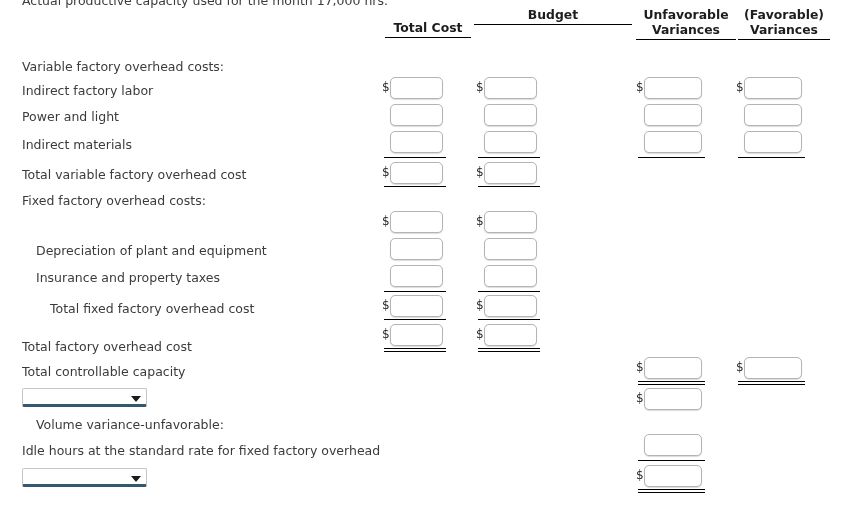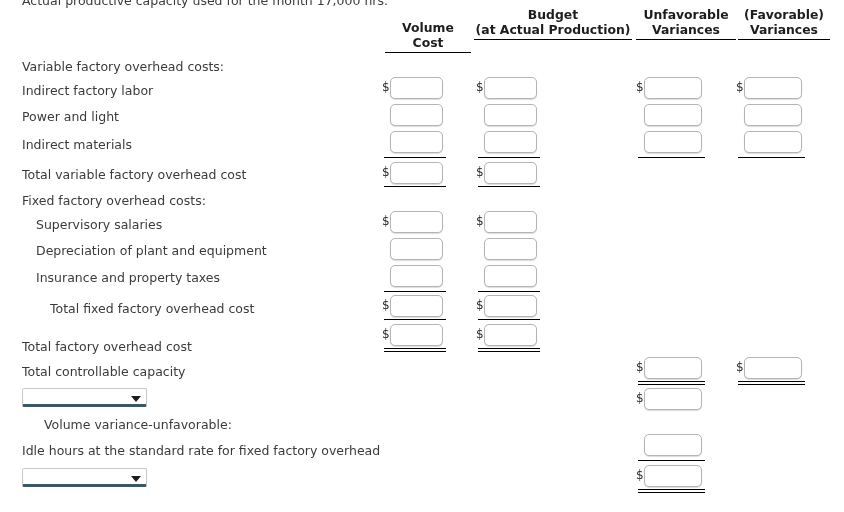--- a/index.html
+++ b/index.html
@@ -111,27 +111,26 @@
   }
 </style>
 </head>
 <body>
 
 <div class="sheet">
 
   <div class="txt intro">Actual productive capacity used for the month 17,000 hrs.</div>
 
   <div class="colhead" style="left:385px; top:20px; width:86px;">
-    <span>Volume Cost</span>
+    <span>Total Cost</span>
     <span class="rule"></span>
   </div>
 
   <div class="colhead" style="left:474px; top:7px; width:158px;">
     <span>Budget</span><br>
-    <span>(at Actual Production)</span>
     <span class="rule"></span>
   </div>
 
   <div class="colhead" style="left:636px; top:7px; width:100px;text-align:center;">
     <span>Unfavorable</span><br>
     <span>Variances</span>
     <span class="rule"></span>
   </div>
 
   <div class="colhead" style="left:738px; top:7px; width:92px;">
@@ -139,27 +138,26 @@
     <span>Variances</span>
     <span class="rule"></span>
   </div>
 
   <div class="rowlabel" style="left:22px; top:59px;">Variable factory overhead costs:</div>
   <div class="rowlabel" style="left:22px; top:83px;">Indirect factory labor</div>
   <div class="rowlabel" style="left:22px; top:109px;">Power and light</div>
   <div class="rowlabel" style="left:22px; top:137px;">Indirect materials</div>
   <div class="rowlabel" style="left:22px; top:167px;">Total variable factory overhead cost</div>
   <div class="rowlabel" style="left:22px; top:193px;">Fixed factory overhead costs:</div>
-  <div class="rowlabel" style="left:36px; top:217px;">Supervisory salaries</div>
   <div class="rowlabel" style="left:36px; top:243px;">Depreciation of plant and equipment</div>
   <div class="rowlabel" style="left:50px; top:301px;">Total fixed factory overhead cost</div>
   <div class="rowlabel" style="left:36px; top:270px;">Insurance and property taxes</div>
   <div class="rowlabel" style="left:22px; top:332px;margin-top:7px;">Total factory overhead cost</div>
   <div class="rowlabel" style="left:22px; top:364px;">Total controllable capacity</div>
-  <div class="rowlabel" style="left:36px; top:417px;margin-left:8px;">Volume variance-unfavorable:</div>
+  <div class="rowlabel" style="left:36px; top:417px;">Volume variance-unfavorable:</div>
   <div class="rowlabel" style="left:22px; top:443px;">Idle hours at the standard rate for fixed factory overhead</div>
 
   <div class="cell" style="left:390px; top:77px;">
     <span class="dollar">$</span>
     <input class="box" type="text" placeholder="" style="">
   </div>
   <div class="cell" style="left:390px; top:104px;">
     <input class="box" type="text" placeholder="" style="">
   </div>
   <div class="cell" style="left:390px; top:131px;">

